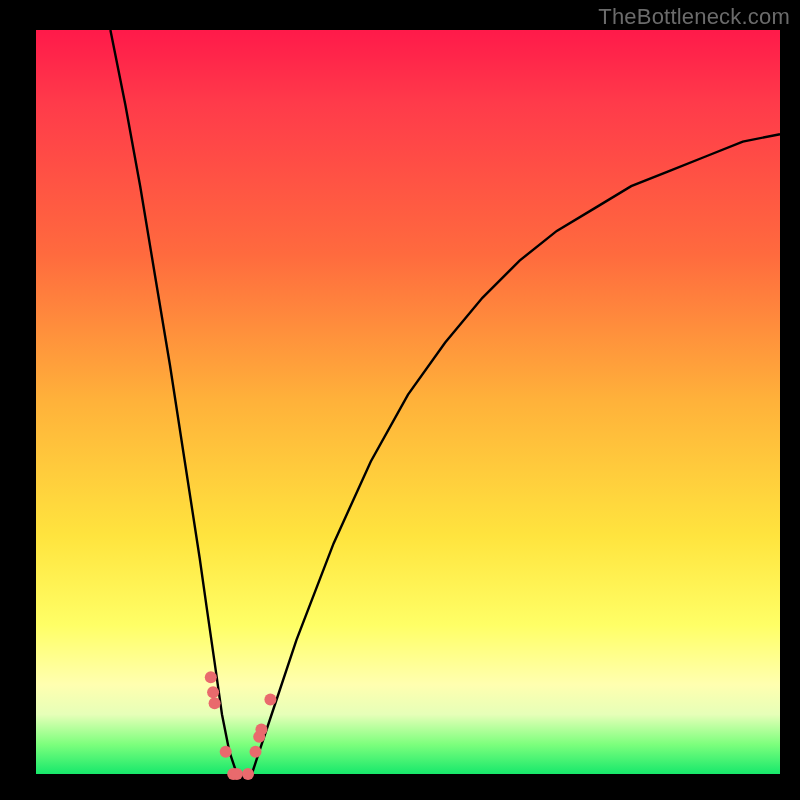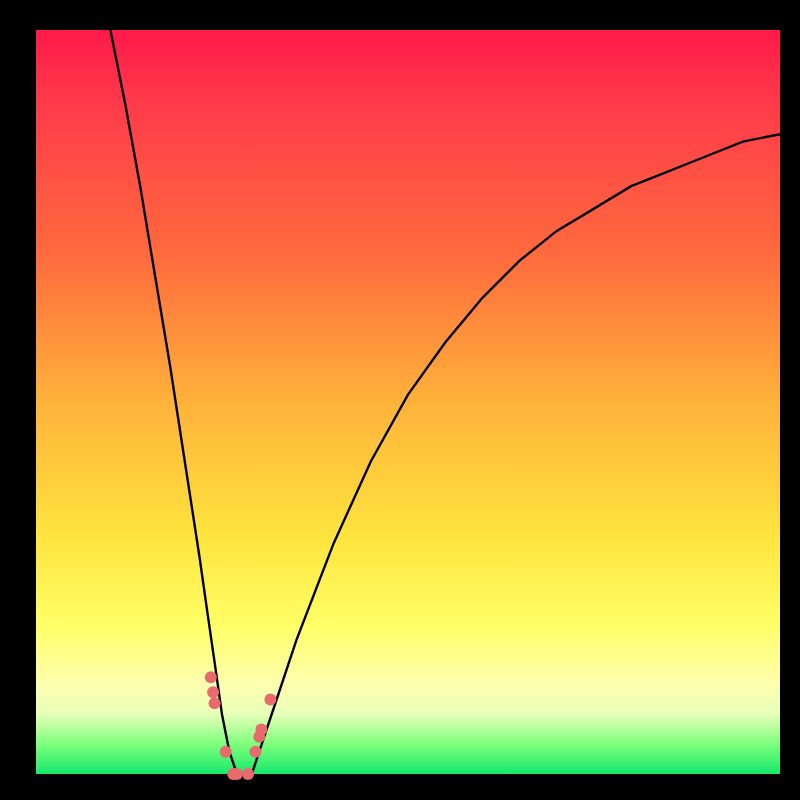--- a/index.html
+++ b/index.html
@@ -60,20 +60,21 @@
   .marker {
     fill: #e96a6d;
     stroke: none;
   }
 </style>
 </head>
 <body>
 
 <div class="frame">
 
+  <div class="watermark">TheBottleneck.com</div>
 
   <div class="plot">
     <svg class="curve" viewBox="0 0 744 744" preserveAspectRatio="none">
       <path id="curve-path" fill="none" stroke="#000" stroke-width="2.4" d="M74.4 0.0 L89.3 74.4 L104.2 156.2 L119.0 245.5 L133.9 334.8 L148.8 431.5 L163.7 528.2 L171.1 580.3 L178.6 632.4 L186.0 684.5 L193.4 721.7 L200.9 744.0 L208.3 744.0 L215.8 744.0 L223.2 721.7 L238.1 677.0 L260.4 610.1 L297.6 513.4 L334.8 431.5 L372.0 364.6 L409.2 312.5 L446.4 267.8 L483.6 230.6 L520.8 200.9 L558.0 178.6 L595.2 156.2 L632.4 141.4 L669.6 126.5 L706.8 111.6 L744.0 104.2"></path>
       <g id="markers-group">
           <circle cx="174.8" cy="647.3" r="6" class="marker"></circle>
           <circle cx="177.1" cy="662.2" r="6" class="marker"></circle>
           <circle cx="178.6" cy="673.3" r="6" class="marker"></circle>
           <circle cx="189.7" cy="721.7" r="6" class="marker"></circle>
           <circle cx="197.2" cy="744.0" r="6" class="marker"></circle>

